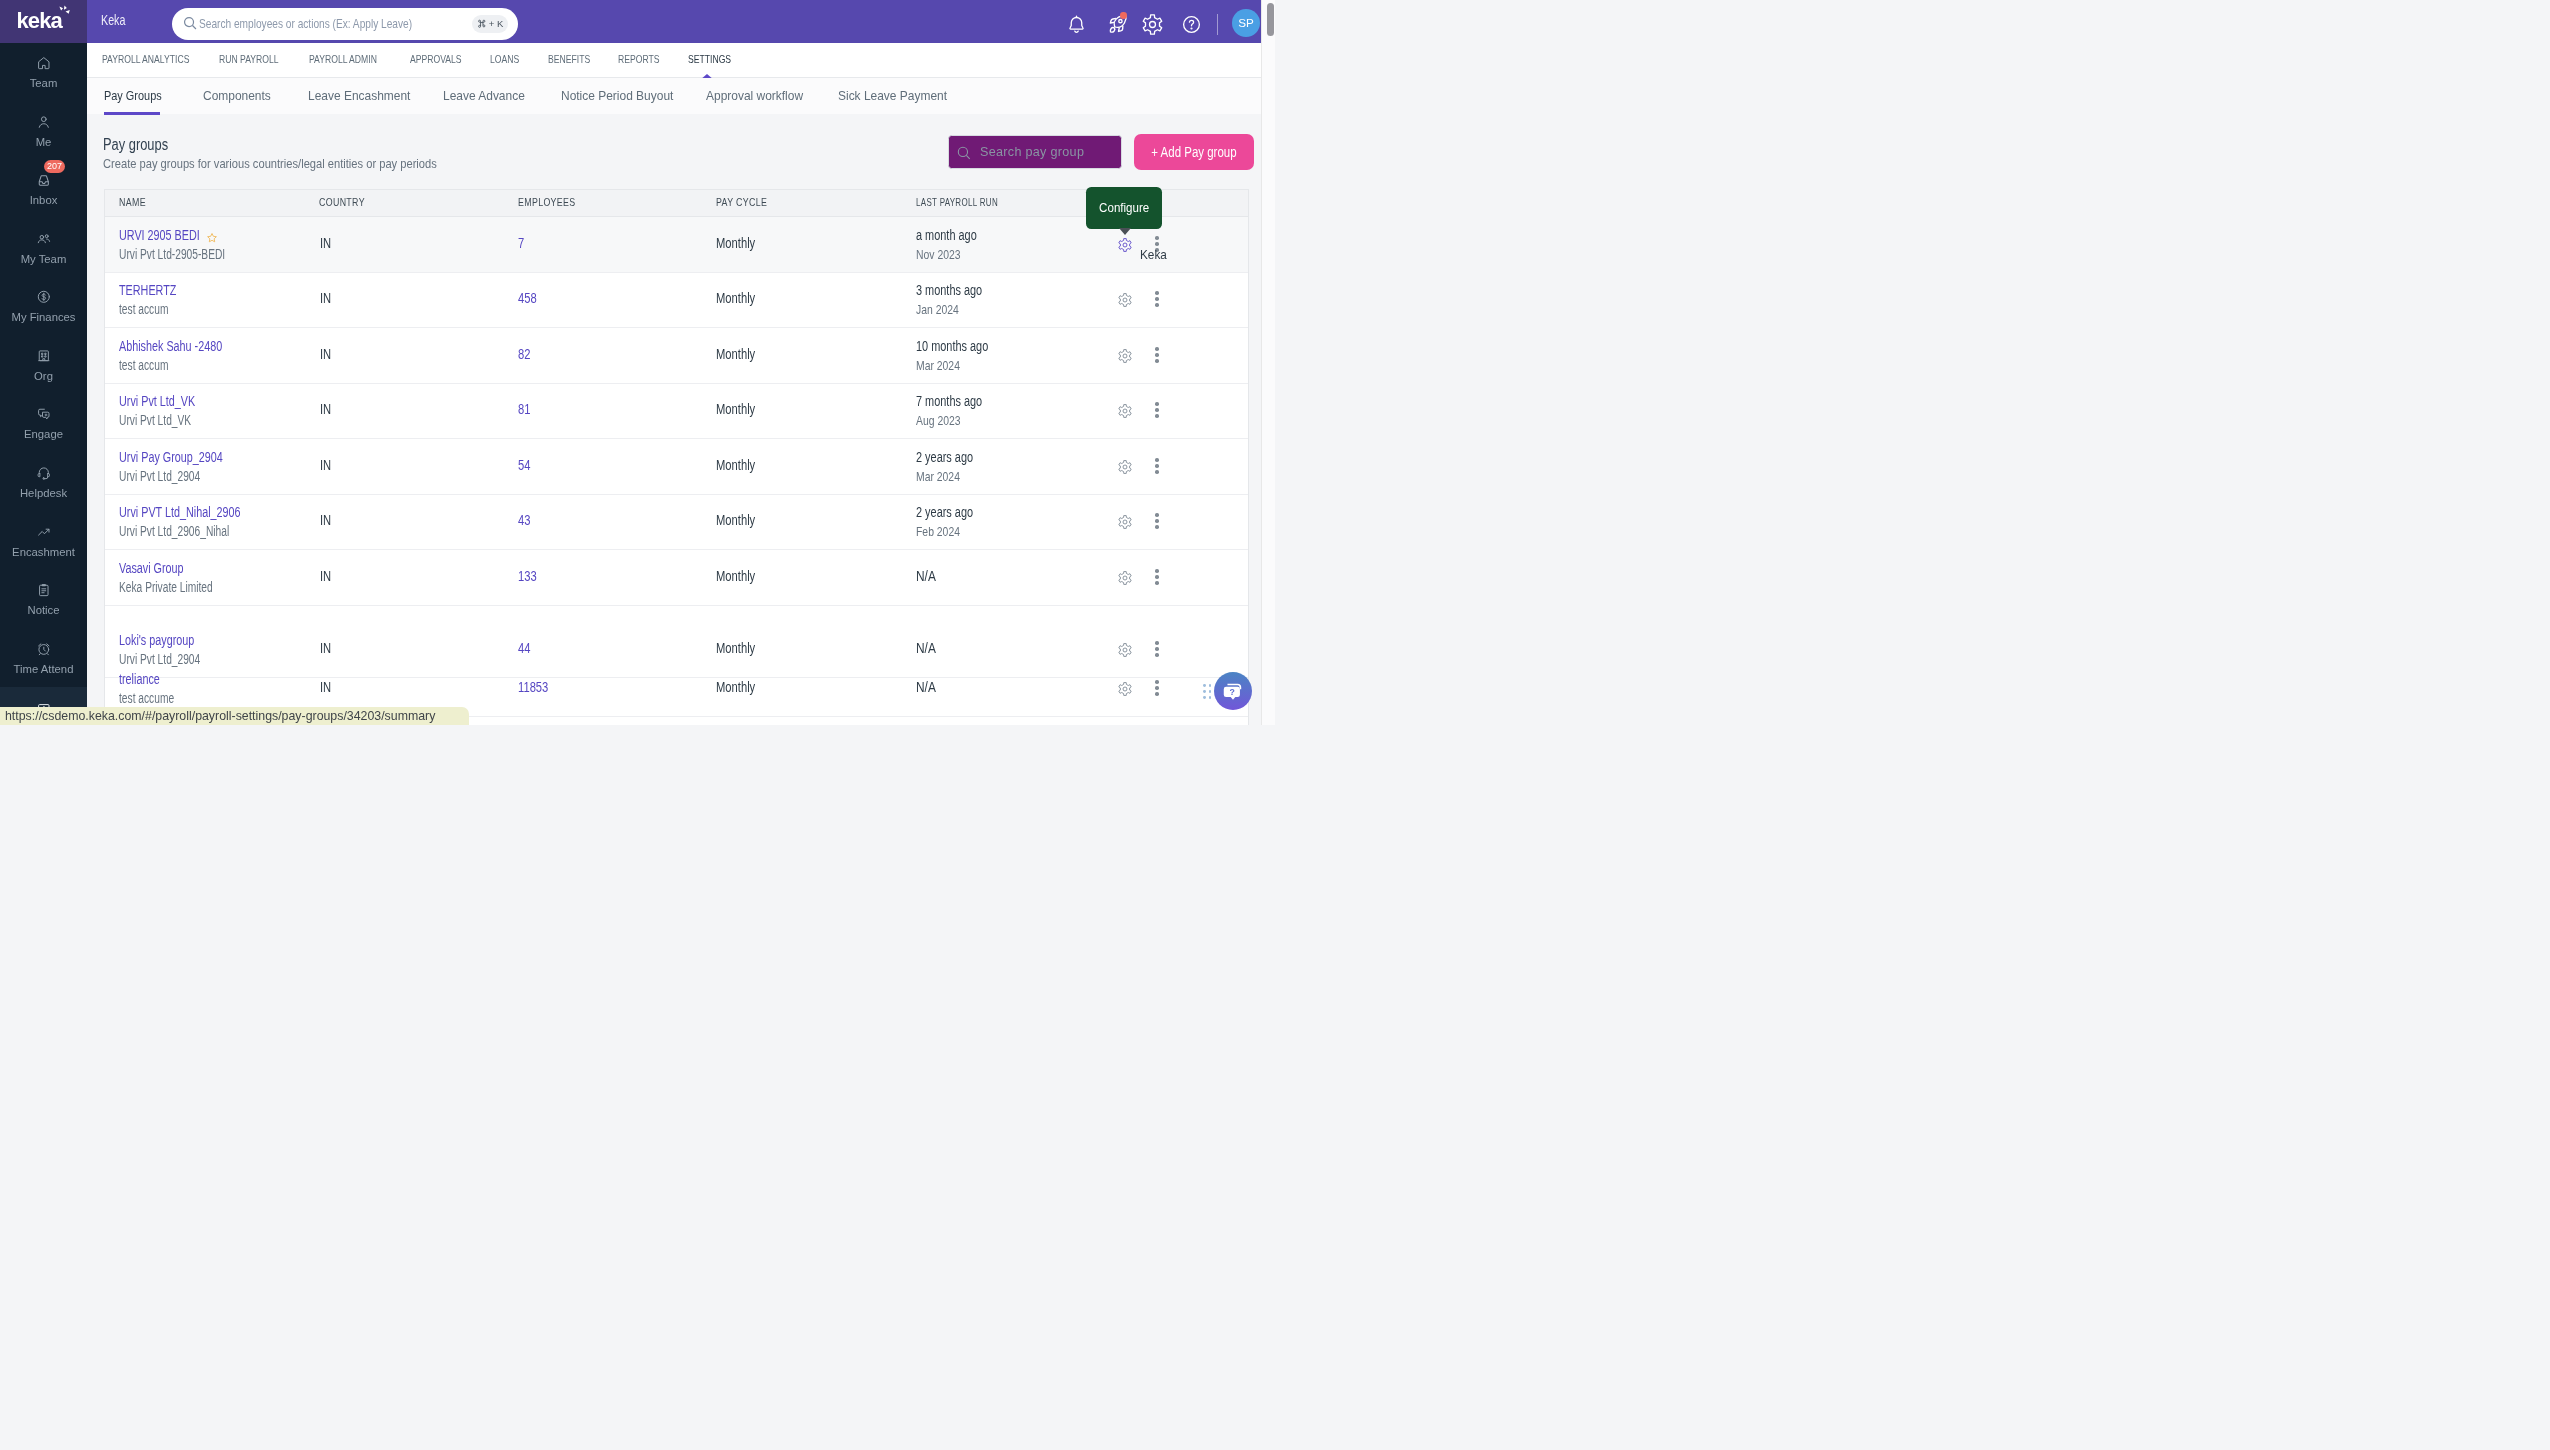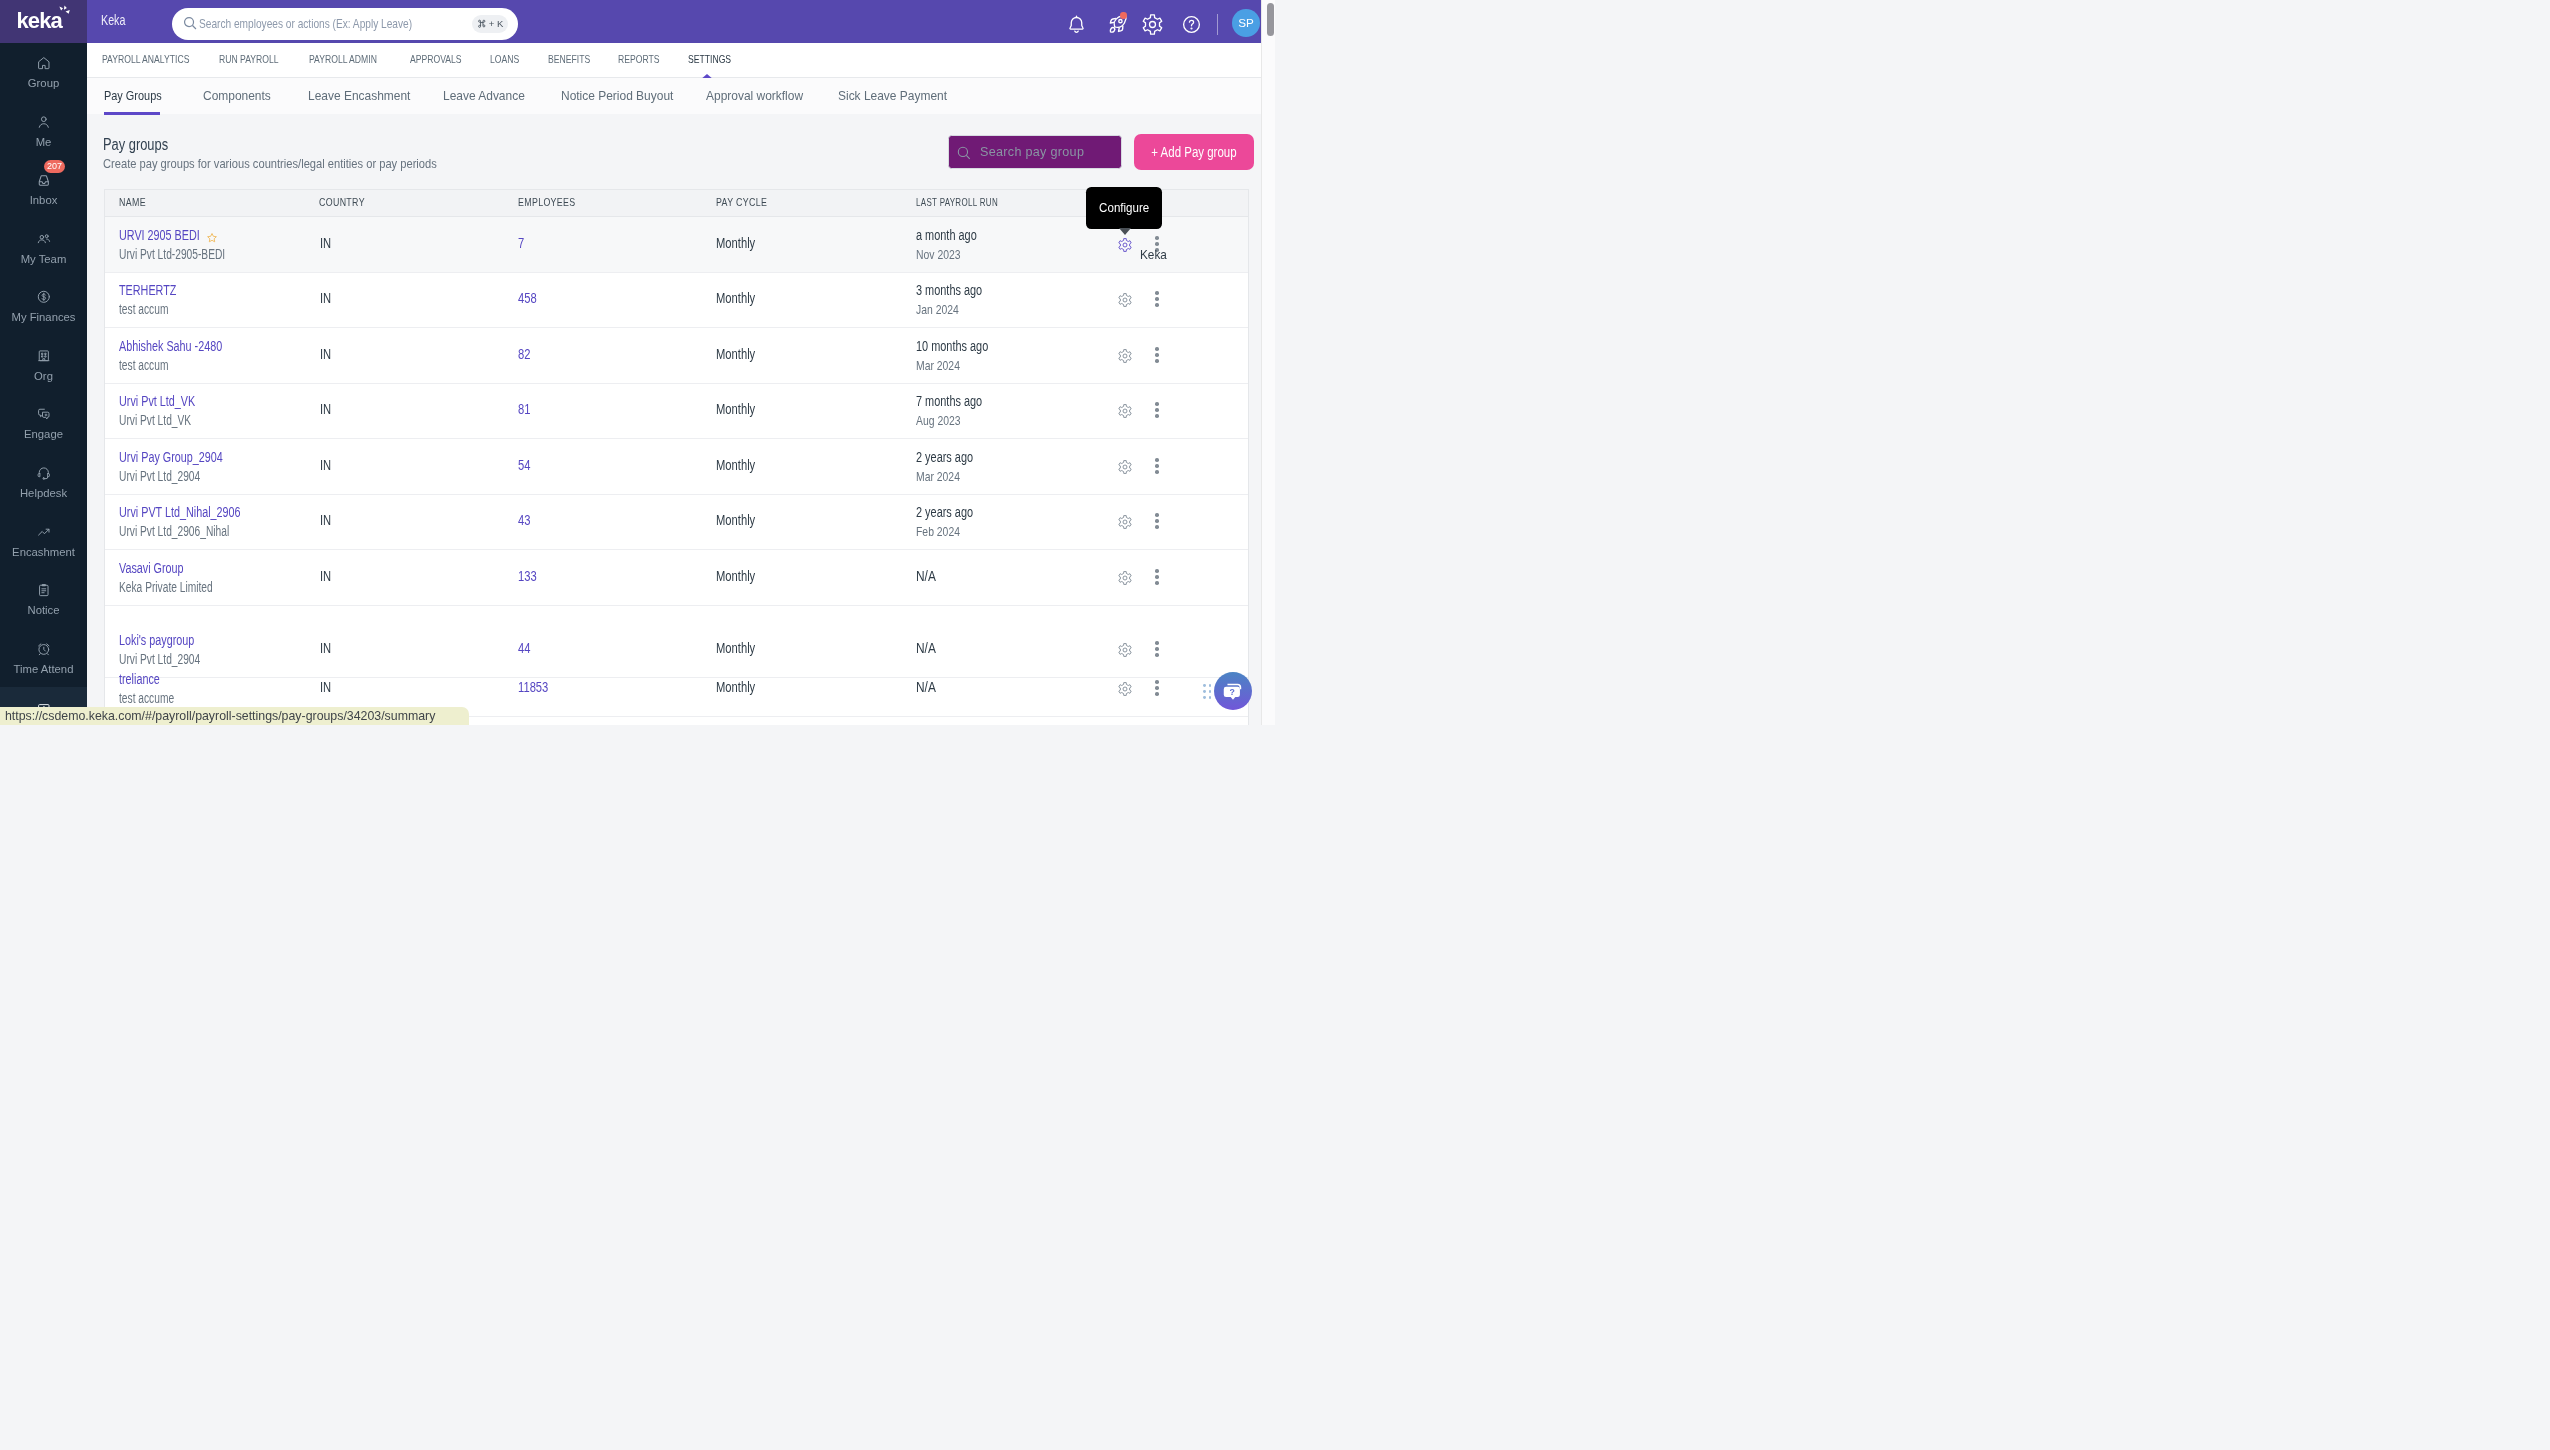--- a/index.html
+++ b/index.html
@@ -60,21 +60,21 @@
 .c3 { position:absolute; left:413px; top:18px; font-size:14px; color:#5546c2; transform:scaleX(.8); transform-origin:0 0; }
 .c4 { position:absolute; left:611px; top:18px; font-size:14px; color:#2e3b46; transform:scaleX(.8); transform-origin:0 0; }
 .c5a { position:absolute; left:811px; top:10.4px; font-size:14px; color:#2e3b46; transform:scaleX(.78); transform-origin:0 0; }
 .c5b { position:absolute; left:811px; top:29.5px; font-size:13px; color:#67737f; transform:scaleX(.80); transform-origin:0 0; }
 .c5c { position:absolute; left:811px; top:18px; font-size:14px; color:#2e3b46; transform:scaleX(.85); transform-origin:0 0; }
 .gear { position:absolute; left:1013px; top:21px; }
 .kebab { position:absolute; left:1050px; top:19px; width:3.5px; }
 .kebab i { display:block; width:3.5px; height:3.5px; border-radius:50%; background:#828b94; margin-bottom:2.6px; }
 
 
-#tip { position:absolute; left:1086px; top:187px; width:76px; height:42px; background:#000000; border-radius:5.2px; color:#fff; font-size:13px; text-align:center; line-height:42px; } #tip span { display:inline-block; transform:scaleX(.89); }
+#tip { position:absolute; left:1086px; top:187px; width:76px; height:42px; background:#14532d; border-radius:5.2px; color:#fff; font-size:13px; text-align:center; line-height:42px; } #tip span { display:inline-block; transform:scaleX(.89); }
 #tipcaret { position:absolute; left:1119px; top:228px; width:0; height:0; border-left:6px solid transparent; border-right:6px solid transparent; border-top:7px solid #4a5056; }
 #kekatip { position:absolute; left:1140px; top:247px; font-size:13.4px; color:#2f3b46; transform:scaleX(.88); transform-origin:0 0; }
 
 
 #fab { position:absolute; left:1214px; top:672px; width:38px; height:38px; border-radius:50%; background:linear-gradient(180deg,#4b84c4,#7157d8); }
 #dots6 { position:absolute; left:1203px; top:684px; width:8.7px; height:15.6px; }
 #dots6 i { position:absolute; width:2.8px; height:2.8px; border-radius:50%; background:#9fbedd; }
 
 
 #urlbar { position:absolute; left:0; top:707px; width:469px; height:18px; background:#eeefcf; border-top-right-radius:7px; color:#3f4449; font-size:13px; line-height:18px; padding-left:5.2px; z-index:50; } #urlbar span { display:inline-block; transform:scaleX(.95); transform-origin:0 50%; white-space:nowrap; }
@@ -137,21 +137,21 @@
   <div id="hsep"></div>
   <div id="avatar">SP</div>
   <div id="reddot"></div>
 </div>
 
 <div id="sb">
   <div class="sbi" style="top:12px">
     <svg width="15.6" height="15.6" viewBox="0 0 24 24" fill="none" stroke="#93a0ad" stroke-width="1.5" stroke-linejoin="round">
         <path d="M4 10.5L12 4l8 6.5V20a1 1 0 0 1-1 1h-5v-5h-4v5H5a1 1 0 0 1-1-1z"></path>
       </svg>
-    <span class="lbl">Group</span>
+    <span class="lbl">Team</span>
   </div>
   <div class="sbi" style="top:71px">
     <svg width="15.6" height="15.6" viewBox="0 0 24 24" fill="none" stroke="#93a0ad" stroke-width="1.5" stroke-linecap="round">
         <circle cx="12" cy="8" r="3.6"></circle>
         <path d="M5 20.5c.8-3.6 3.6-5.5 7-5.5s6.2 1.9 7 5.5"></path>
       </svg>
     <span class="lbl">Me</span>
   </div>
   <div class="sbi" style="top:129px">
     <svg width="15.6" height="15.6" viewBox="0 0 24 24" fill="none" stroke="#93a0ad" stroke-width="1.6" stroke-linejoin="round">

